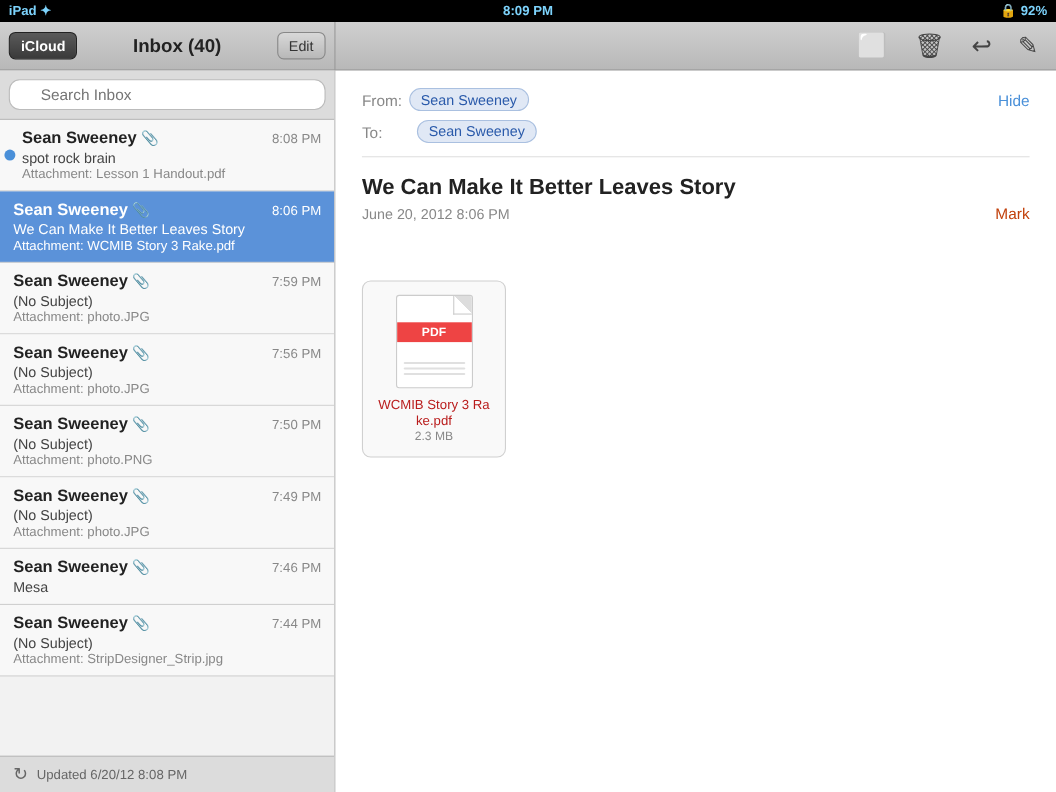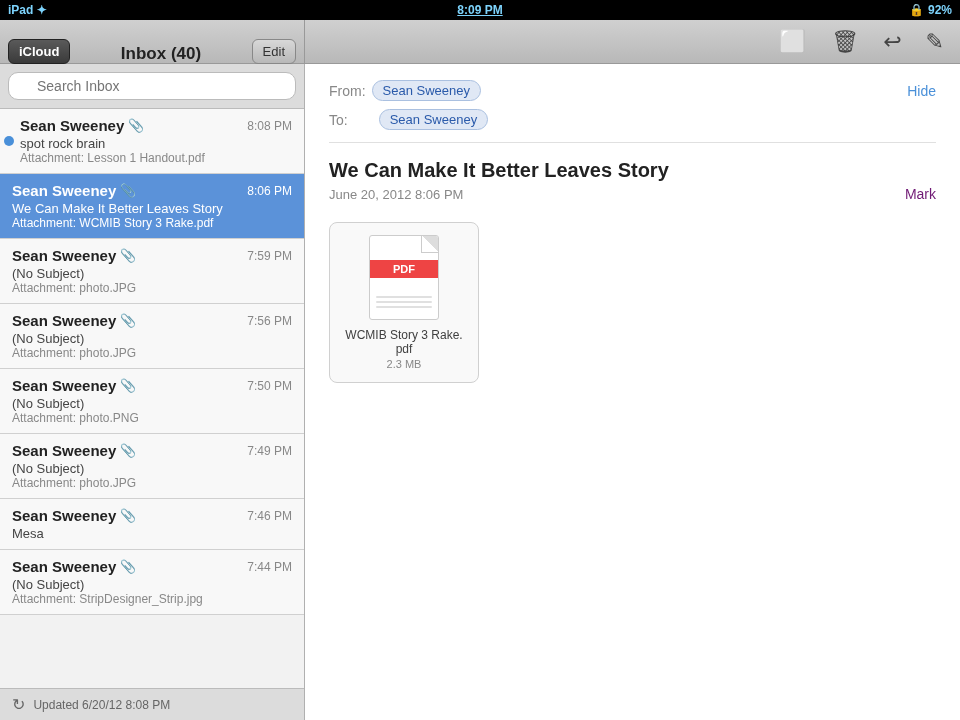--- a/index.html
+++ b/index.html
@@ -20,21 +20,21 @@
       height: 20px;
       display: flex;
       align-items: center;
       justify-content: space-between;
       padding: 0 8px;
       font-size: 12px;
       font-weight: 600;
       flex-shrink: 0;
     }
     .status-left { display: flex; align-items: center; gap: 4px; }
-    .status-center { position: absolute; left: 50%; transform: translateX(-50%); font-size: 12px; font-weight: 600; text-decoration: underline; }
+    .status-center { position: absolute; left: 50%; transform: translateX(-50%); font-size: 12px; font-weight: 600; }
     .status-right { display: flex; align-items: center; gap: 4px; margin-left: auto; }
 
     
     #app {
       display: flex;
       flex-direction: column;
       flex: 1;
       overflow: hidden;
     }
 
@@ -44,21 +44,21 @@
       border-bottom: 1px solid #999;
       height: 44px;
       display: flex;
       align-items: center;
       flex-shrink: 0;
     }
 
     #sidebar-toolbar {
       width: 305px;
       display: flex;
-      align-items: flex-end;
+      align-items: center;
       padding: 0 8px;
       gap: 24px;
       border-right: 1px solid #999;
       height: 44px;
       flex-shrink: 0;
     }
 
     .icloud-btn {
       background: linear-gradient(180deg, #5a5a5a 0%, #3a3a3a 100%);
       color: #fff;
@@ -289,21 +289,21 @@
 
     .hide-link {
       margin-left: auto;
       color: #4a90d9;
       font-size: 14px;
       cursor: pointer;
     }
 
     .mark-link {
       margin-left: auto;
-      color: #701a75;
+      color: #c2410c;
       font-size: 14px;
       cursor: pointer;
     }
 
     .to-row {
       display: flex;
       align-items: center;
       gap: 25px;
     }
 
@@ -329,22 +329,23 @@
       margin-top: 20px;
     }
 
     .attachment-card {
       display: inline-block;
       border: 1px solid #d0d0d0;
       border-radius: 8px;
       padding: 12px;
       background: #f9f9f9;
       text-align: center;
-      width: 150px;
-      cursor: pointer;
+      width: 131px;
+      cursor: pointer;
+      margin-top: 33px;
     }
 
     .pdf-icon-wrap {
       width: 70px;
       height: 85px;
       margin: 0 auto 8px;
       position: relative;
     }
 
     .pdf-page {
@@ -391,21 +392,21 @@
 
     .pdf-line {
       height: 2px;
       background: #e0e0e0;
       margin-bottom: 3px;
       border-radius: 1px;
     }
 
     .attachment-name {
       font-size: 12px;
-      color: #404040;
+      color: #b91c1c;
       font-weight: 500;
       word-break: break-all;
     }
 
     .attachment-size {
       font-size: 11px;
       color: #888;
       margin-top: 2px;
     }
   </style>

